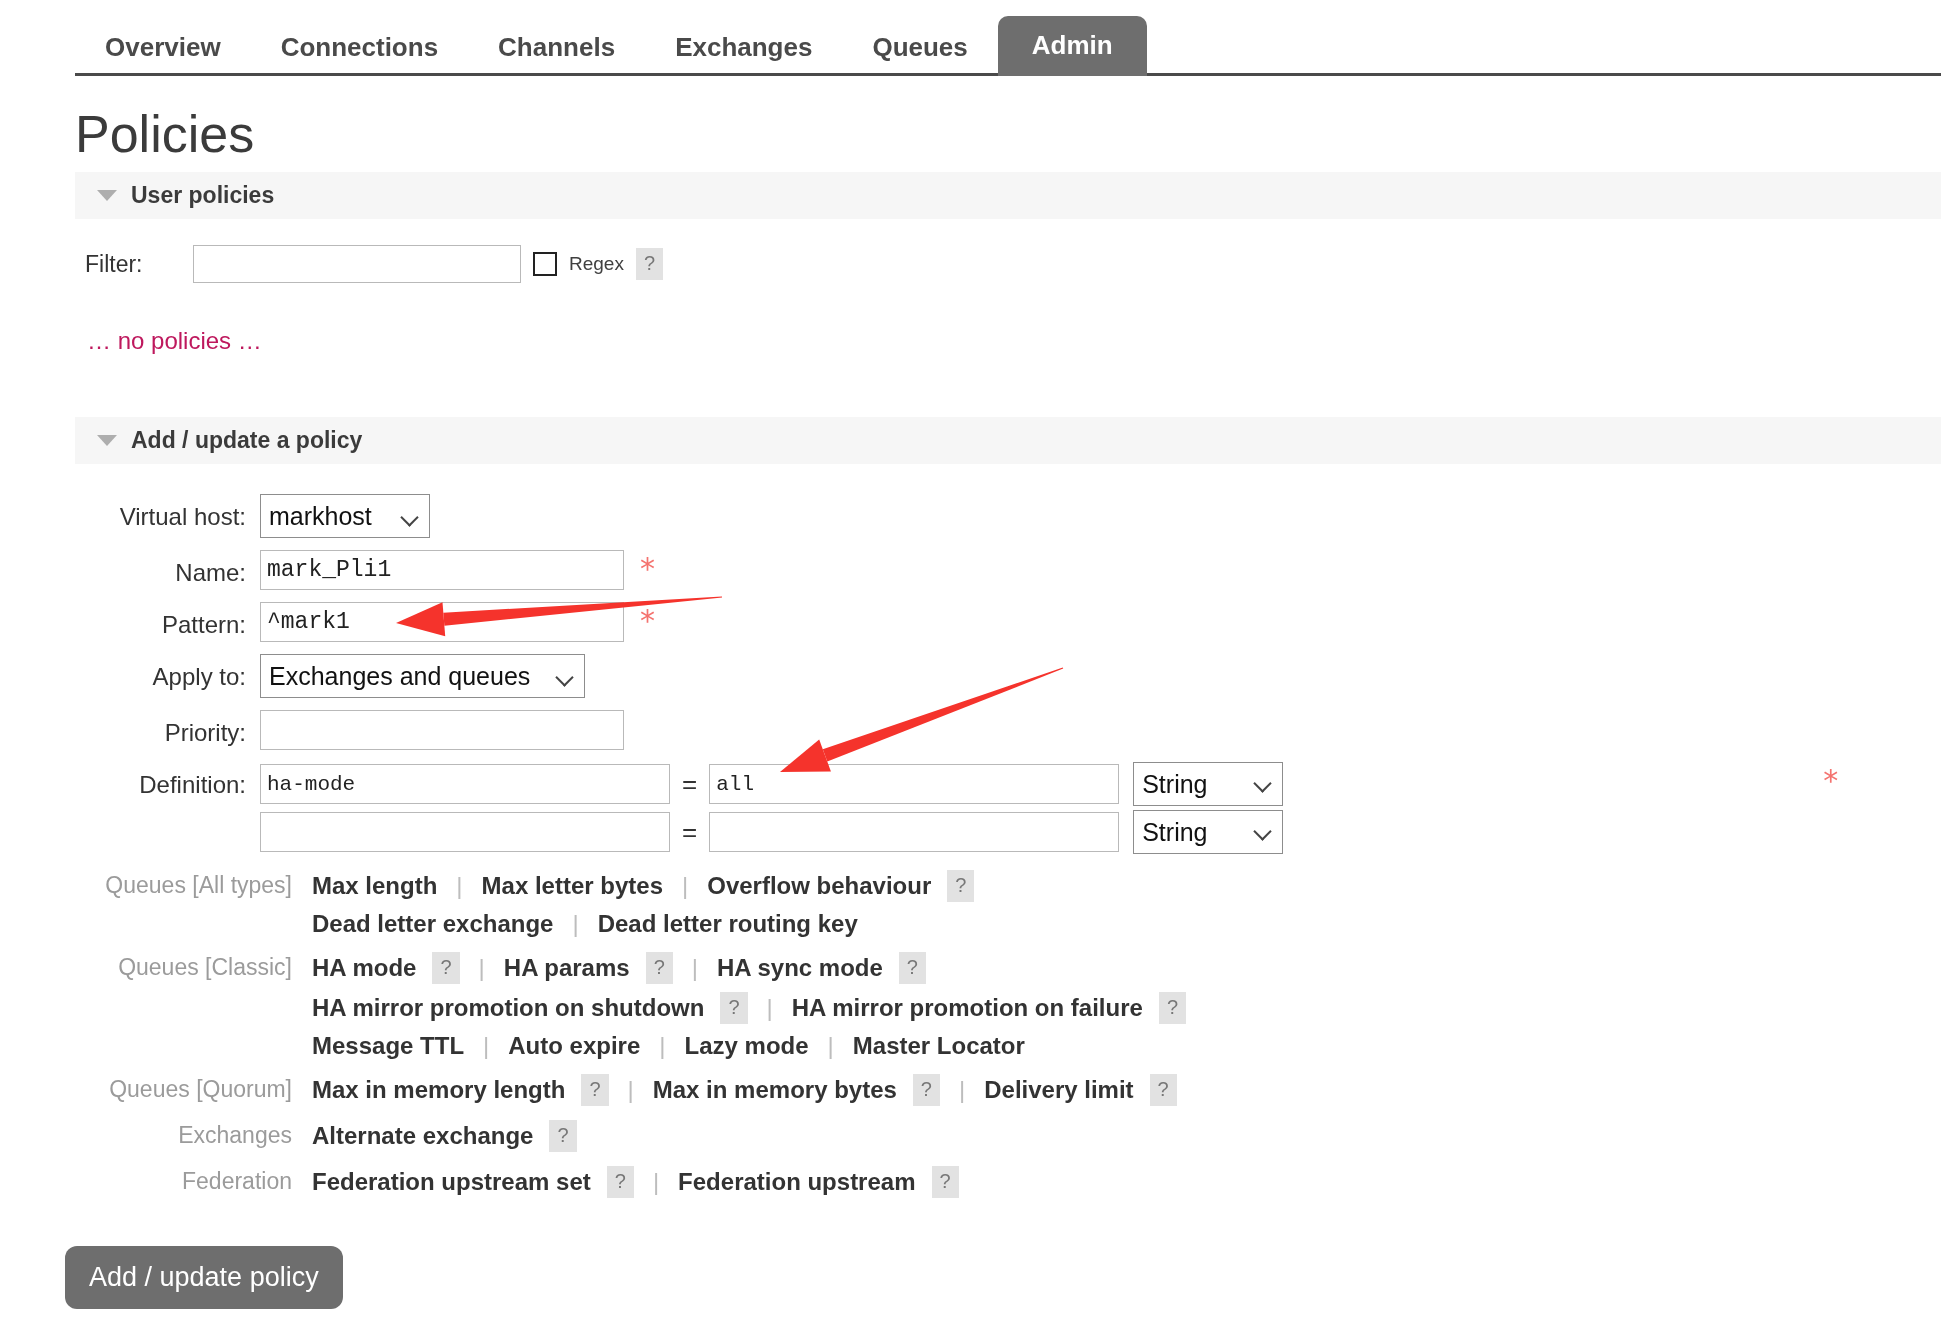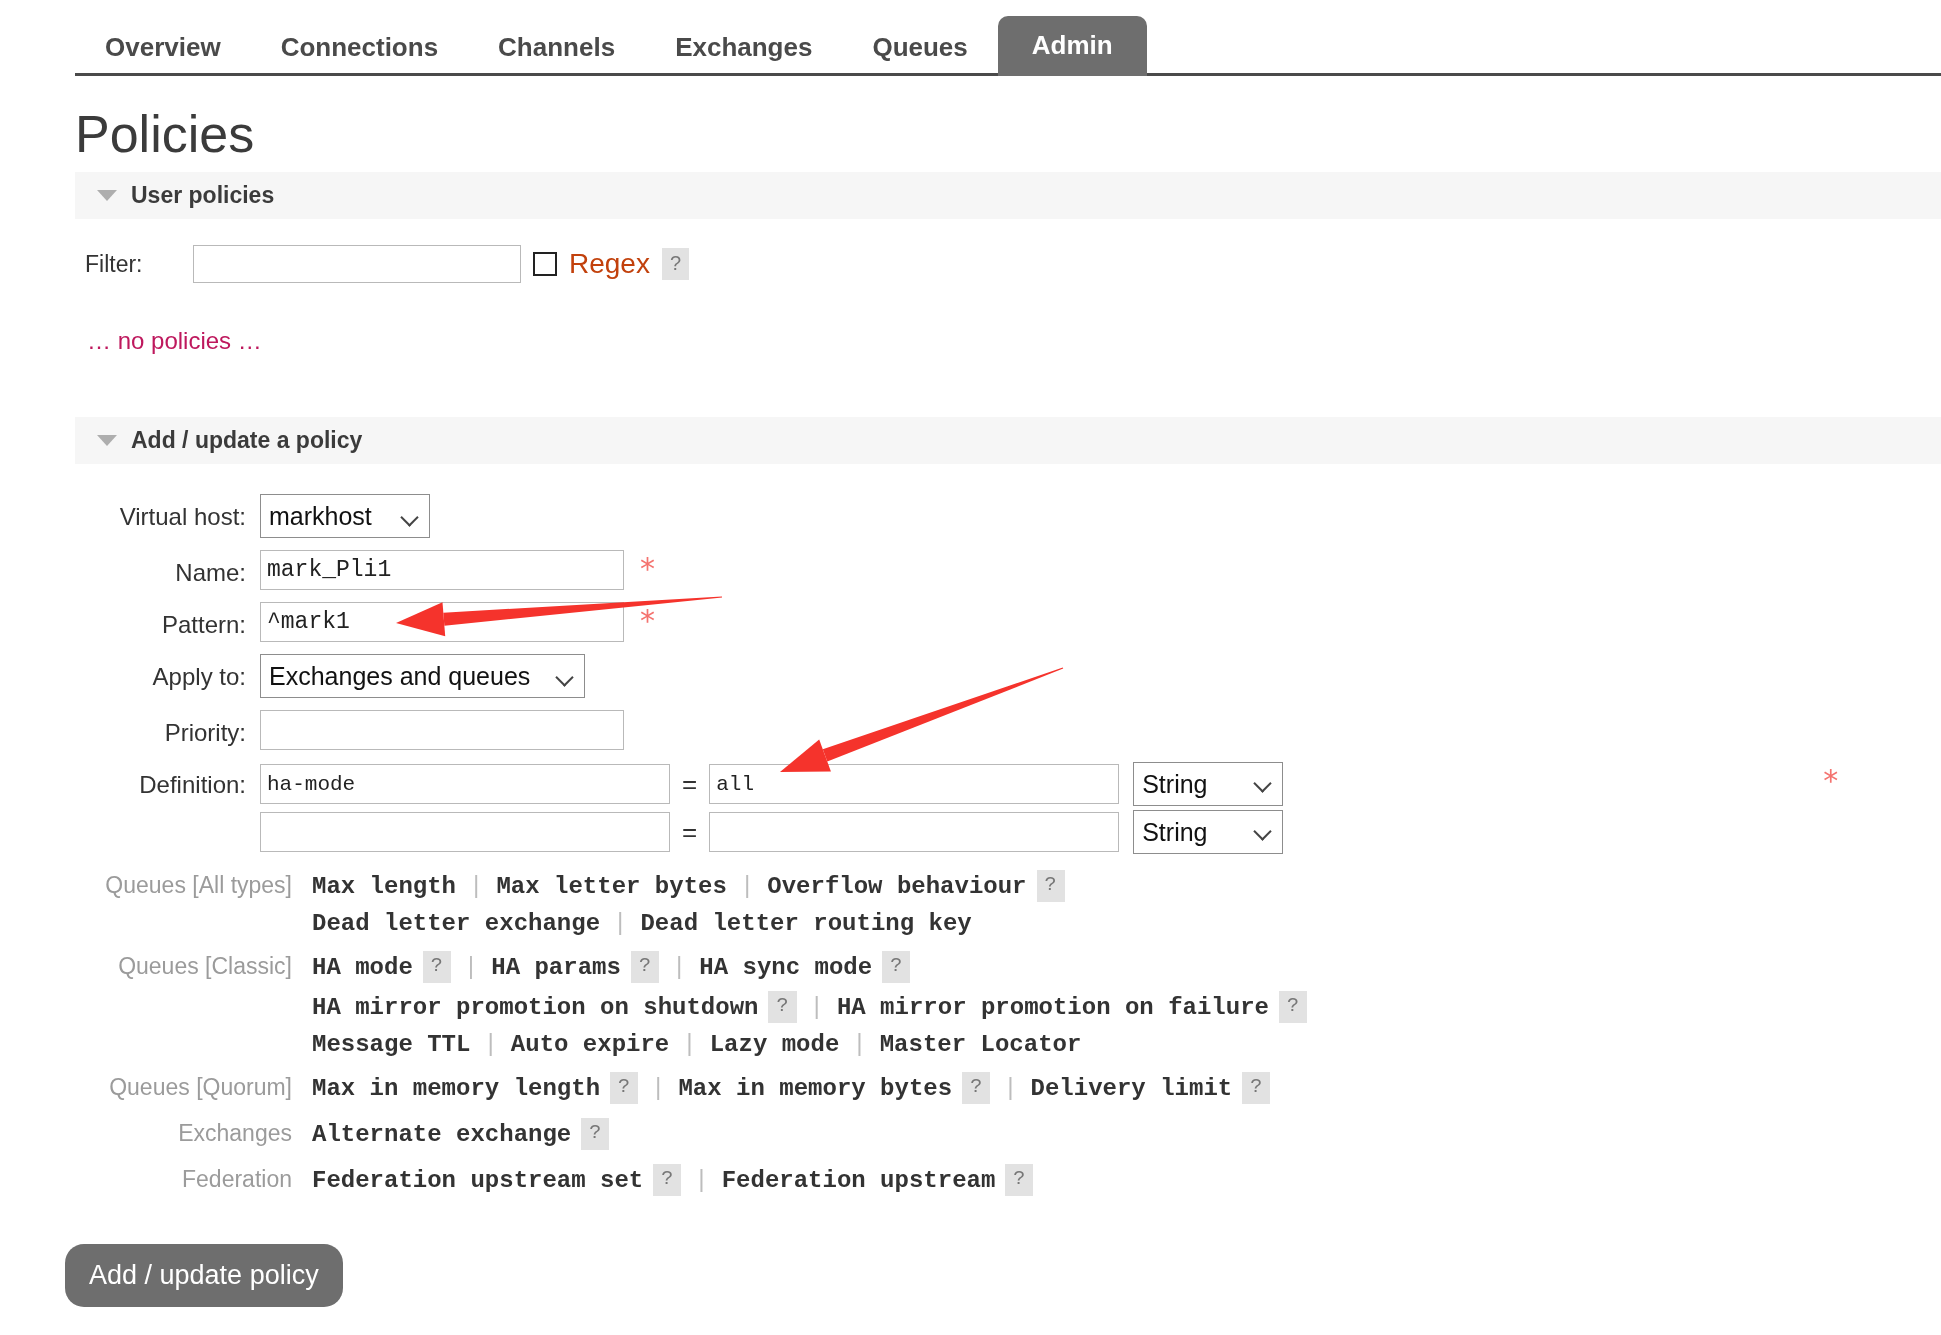--- a/index.html
+++ b/index.html
@@ -114,21 +114,21 @@
   }
   #filter-input { width: 328px; height: 38px; }
   .chk {
     width: 24px; height: 24px;
     border: 2px solid #222;
     background: #fff;
     display: inline-block;
     box-sizing: border-box;
     cursor: pointer;
   }
-  .regex-label { font-size: 28px; color: #c2410c; }
+  .regex-label { font-size: 19px; color: #404040; }
   .help {
     display: inline-block;
     background: #e2e2e2;
     color: #777;
     font-size: 20px;
     line-height: 1;
     padding: 5px 8px 7px 8px;
     cursor: pointer;
     font-weight: normal;
     vertical-align: middle;
@@ -221,41 +221,40 @@
     padding-top: 6px;
     box-sizing: border-box;
     white-space: nowrap;
   }
   .dl-links { padding-top: 4px; }
   .dl-line {
     display: flex;
     align-items: center;
     flex-wrap: wrap;
     margin-bottom: 8px;
-    gap: 0;
-    font-family: Liberation Mono, monospace;
+    gap: 6px;
   }
   .dl-a {
     font-size: 24px;
     font-weight: bold;
     color: #333333;
     cursor: pointer;
     text-decoration: none;
     white-space: nowrap;
   }
   .sep { color: #bdbdbd; font-size: 24px; margin: 0 13px; }
   .dl-help { margin-left: 10px; }
 
   
   #submit-row { margin: 40px 0 0 -10px; }
   #add-policy-btn {
     background: #6e6e6e;
     color: #ffffff;
     border: none;
-    border-radius: 19px;
+    border-radius: 12px;
     font-family: "Liberation Sans", sans-serif;
     font-size: 27px;
     padding: 16px 24px;
     cursor: pointer;
   }
 
   
   #annotations {
     position: absolute;
     left: 0; top: 0;

